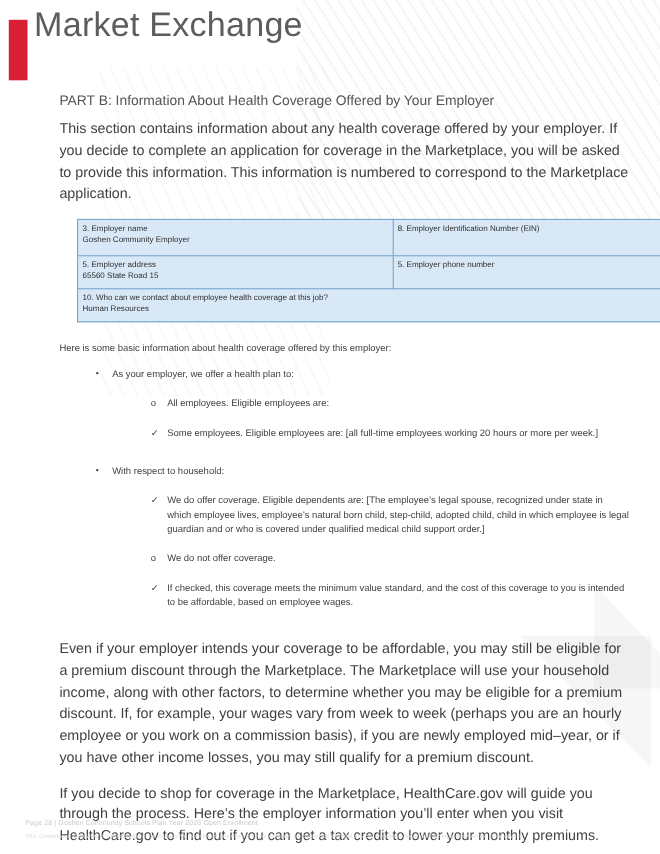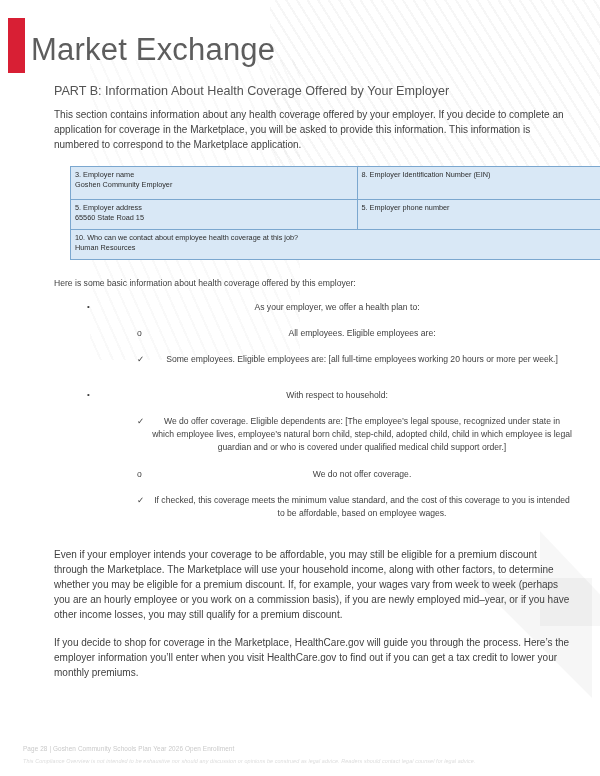--- a/index.html
+++ b/index.html
@@ -63,42 +63,42 @@
 
   
   .red-bar {
     position: absolute;
     left: 8px; top: 18px;
     width: 17px; height: 55px;
     background: #d81f34;
   }
   .doc-title {
     position: absolute;
-    left: 31px; top: 32px;
+    left: 31px; top: 5px;
     font-size: 31px;
     font-weight: 300;
     letter-spacing: 0.2px;
     color: #5d5d5d;
     white-space: nowrap;
   }
 
   
   .content {
     position: absolute;
     left: 54px; top: 84px;
     width: 518px;
   }
   .section-heading {
     font-size: 12.6px;
     font-weight: 400;
     color: #545454;
     margin: 0 0 9px 0;
   }
   .para {
-    font-size: 10px;
+    font-size: 13px;
     line-height: 1.52;
     color: #3f3f3f;
     margin: 0 0 9px 0;
   }
 
   
   .form-table {
     margin: 13px 0 0 16px;
     width: 574px;
     border-collapse: collapse;
@@ -137,21 +137,21 @@
   .lvl2 { margin: 0 0 13px 83px; }
   .marker {
     flex: 0 0 auto;
     width: 15px;
     text-align: left;
     color: #3f3f3f;
   }
   .marker.bullet { font-size: 8px; line-height: 1.55; }
   .marker.circle { font-size: 8.6px; }
   .marker.check  { font-size: 8.6px; }
-  .li-text { flex: 1 1 auto; text-align: center; }
+  .li-text { flex: 1 1 auto; }
 
   .tail { margin-top: 26px; }
   .tail .para { margin-bottom: 12px; }
 
   
   .footer {
     position: absolute;
     left: 23px; bottom: 12px;
     width: 555px;
   }

